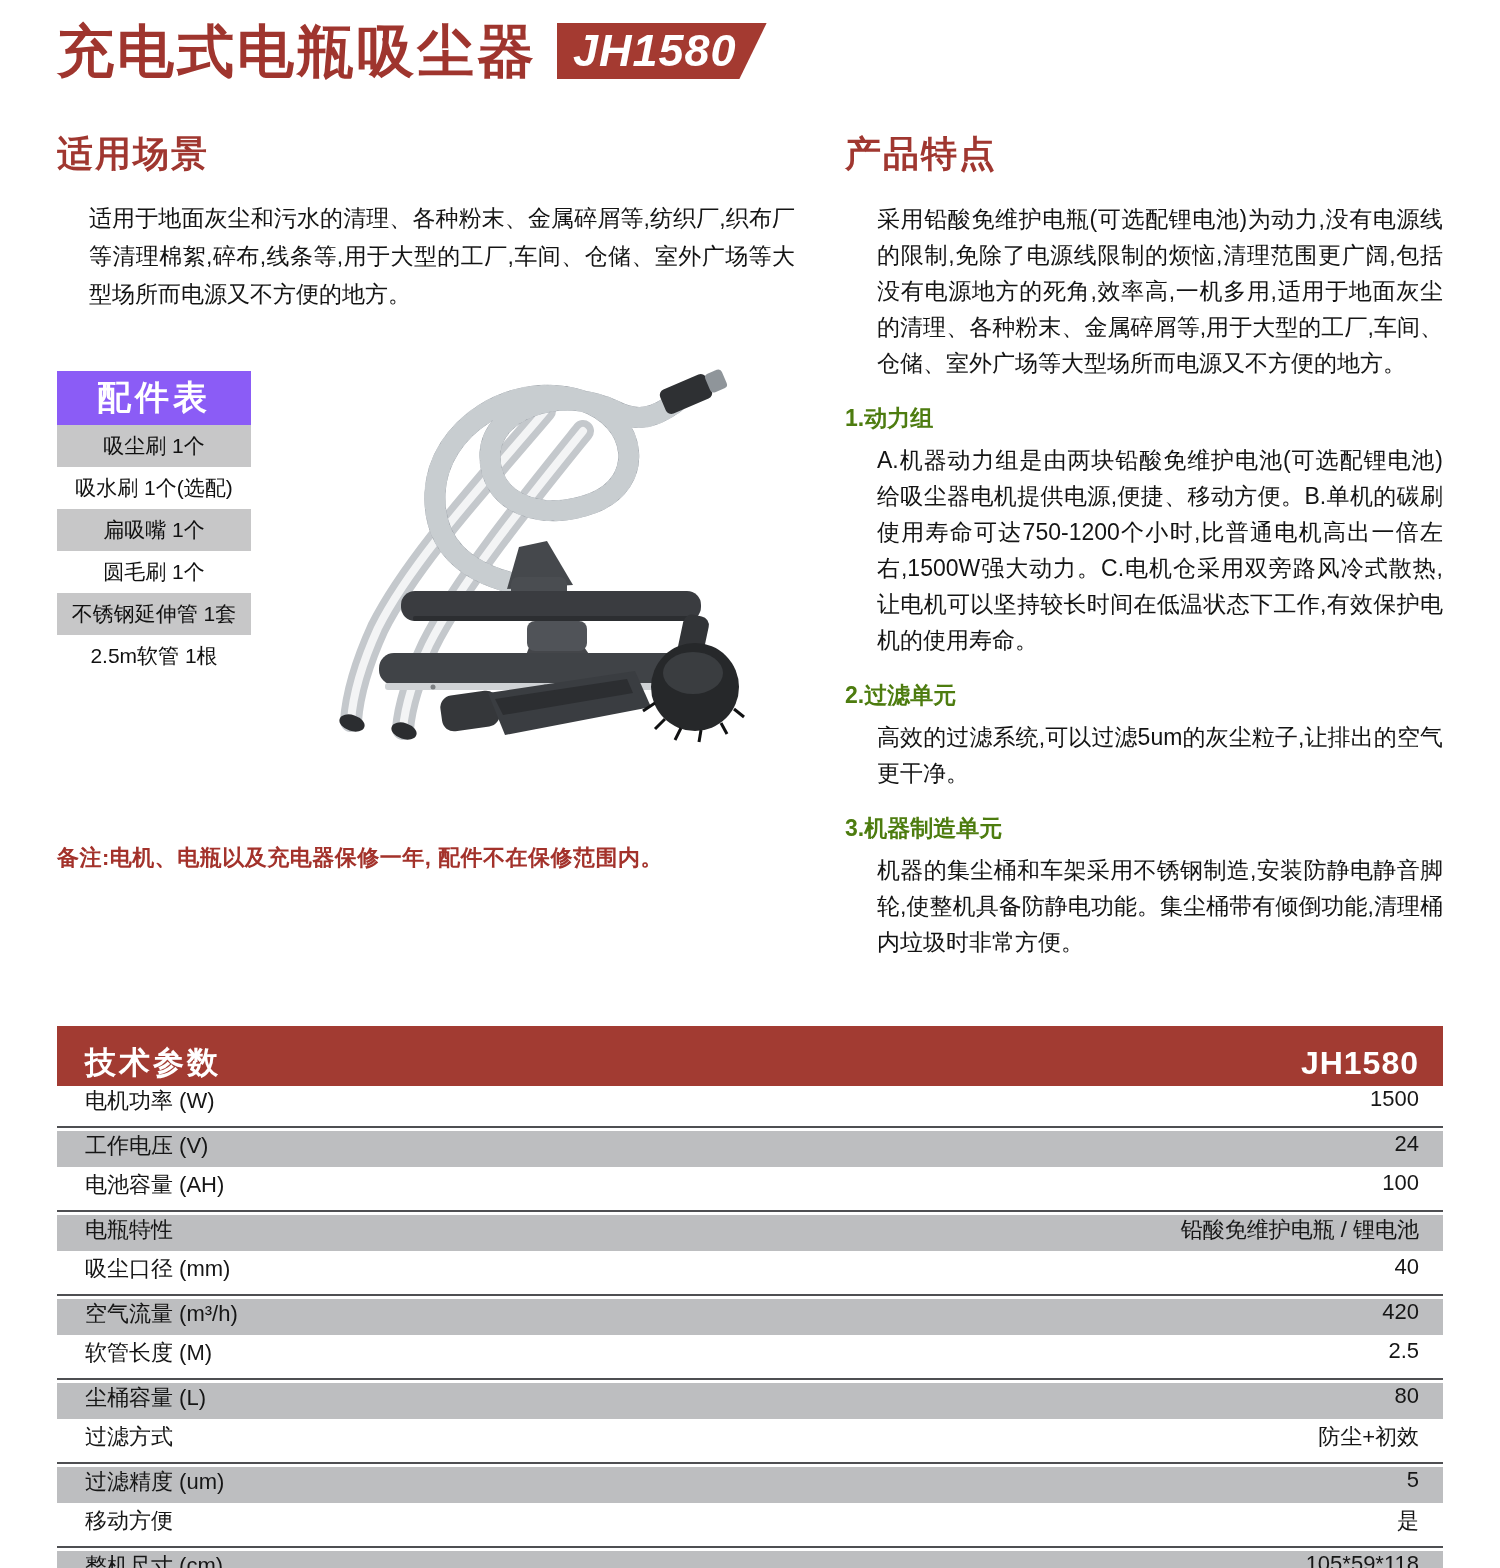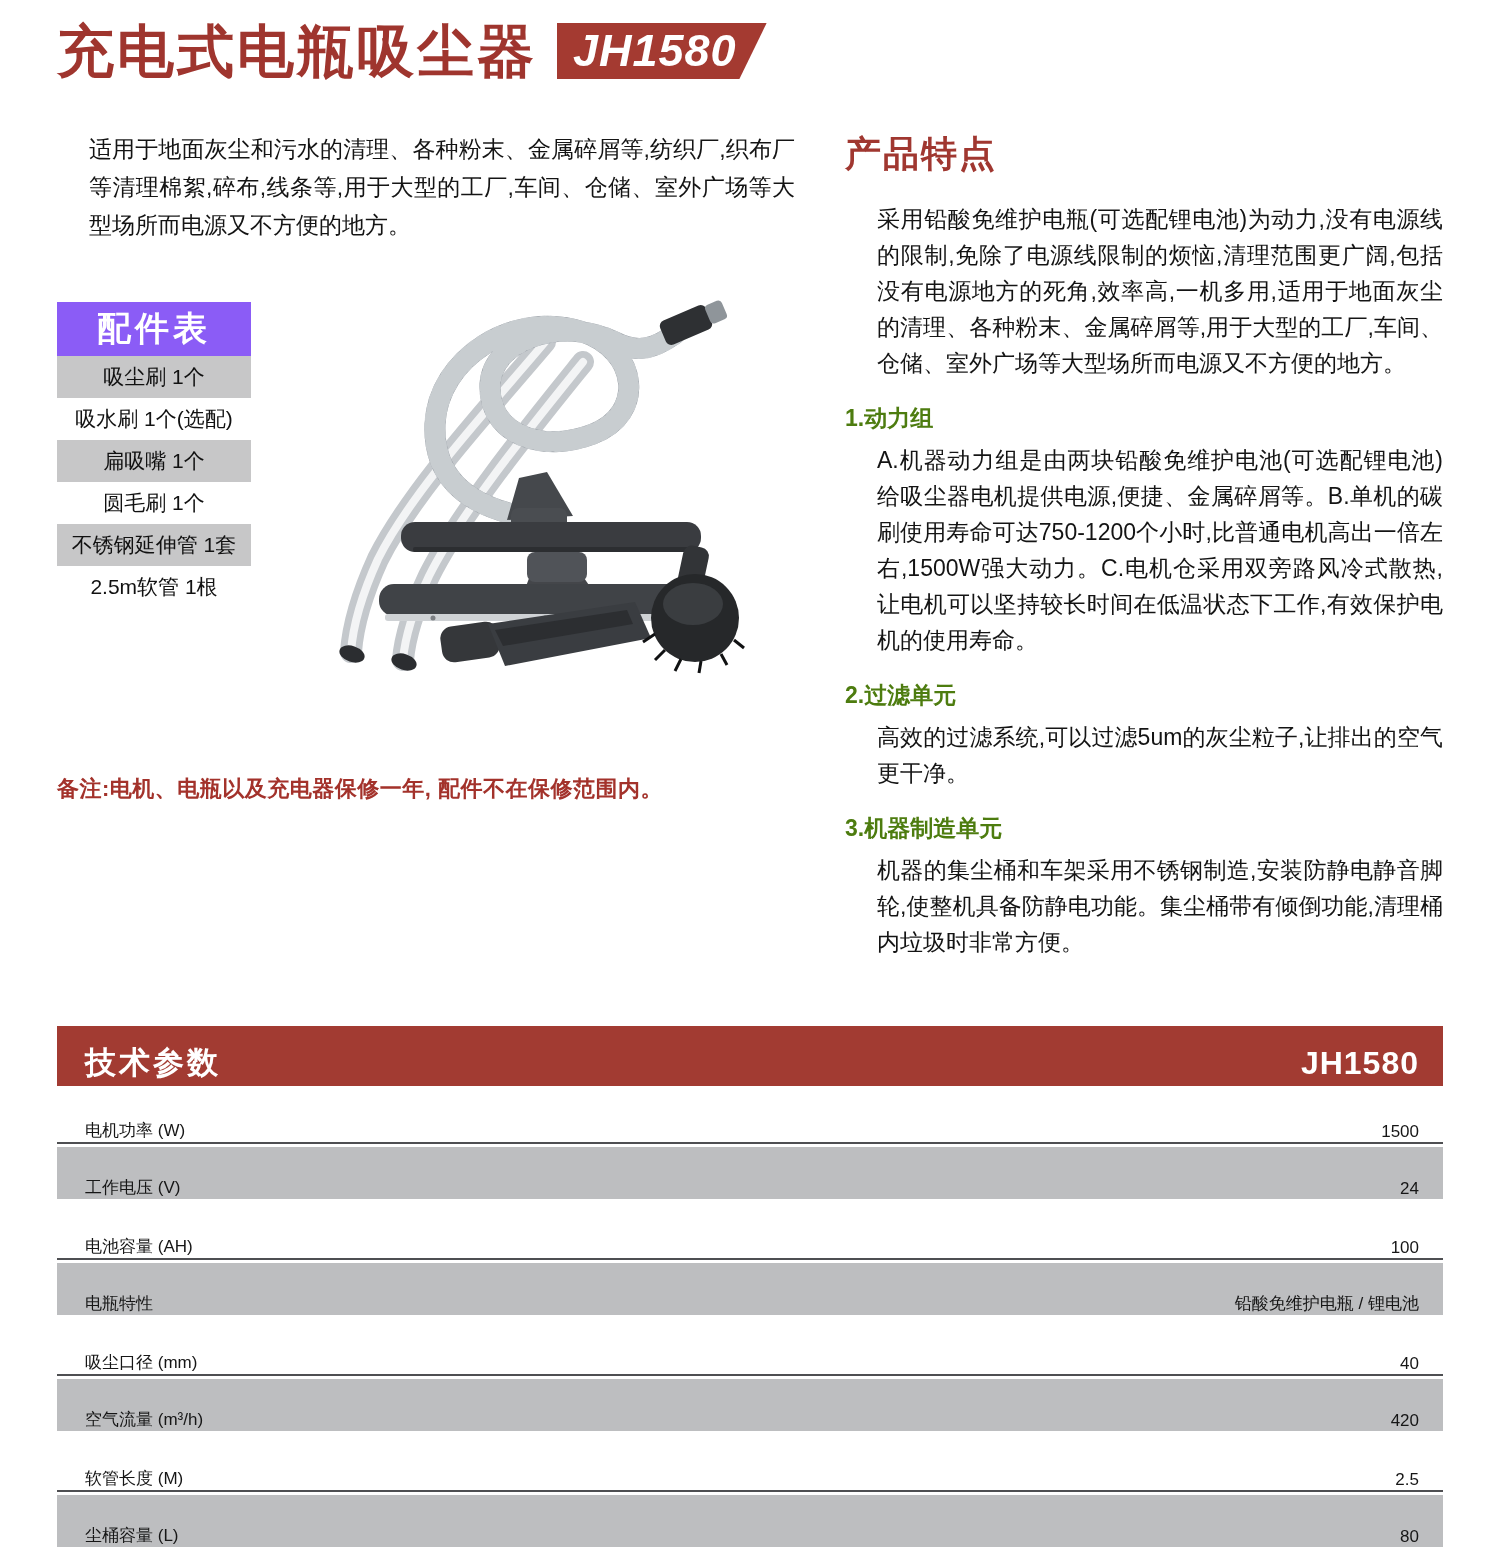--- a/index.html
+++ b/index.html
@@ -55,22 +55,22 @@
   
   .specs { margin-top:66px; }
   .specs-bar {
     height:60px; background:#a23b32; color:#fff;
     display:flex; align-items:center; justify-content:space-between;
     padding:14px 24px 0 28px;
   }
   .specs-bar .bar-title { font-size:31px; font-weight:800; letter-spacing:3px; }
   .specs-bar .bar-model { font-size:32px; font-weight:900; letter-spacing:1px; }
   .spec-row {
-    height:58px; display:flex; align-items:flex-end; justify-content:space-between;
-    padding:0 24px 0 28px; font-size:17px; color:#161616;
+    height:42px; display:flex; align-items:flex-start; justify-content:space-between;
+    padding:0 24px 0 28px; font-size:22px; color:#161616;
   }
   .spec-row:nth-child(odd) { border-bottom:2px solid #4e4f52; }
   .spec-row:nth-child(even) {
     background:#bdbec0; background-clip:padding-box;
     border-top:3px solid #fff; border-bottom:3px solid #fff;
   }
   .spec-label { text-align:left; }
   .spec-value { text-align:right; }
 </style>
 </head>
@@ -79,20 +79,21 @@
 <div class="page">
 
   <div class="title-row">
     <div class="page-title">充电式电瓶吸尘器</div>
     <div class="model-badge">JH1580</div>
   </div>
 
   <div class="columns">
 
     <div class="col-left">
+      <div class="sec-title">适用场景</div>
       <p class="body-text">适用于地面灰尘和污水的清理、各种粉末、金属碎屑等,纺织厂,织布厂等清理棉絮,碎布,线条等,用于大型的工厂,车间、仓储、室外广场等大型场所而电源又不方便的地方。</p>
 
       <div class="acc-photo-row">
         <div class="acc-list">
           <div class="acc-header">配件表</div>
           <div class="acc-item">吸尘刷 1个</div>
           <div class="acc-item">吸水刷 1个(选配)</div>
           <div class="acc-item">扁吸嘴 1个</div>
           <div class="acc-item">圆毛刷 1个</div>
           <div class="acc-item">不锈钢延伸管 1套</div>
@@ -166,21 +167,21 @@
       </div>
 
       <p class="note">备注:电机、电瓶以及充电器保修一年, 配件不在保修范围内。</p>
     </div>
 
     <div class="col-right">
       <div class="sec-title">产品特点</div>
       <p class="body-text">采用铅酸免维护电瓶(可选配锂电池)为动力,没有电源线的限制,免除了电源线限制的烦恼,清理范围更广阔,包括没有电源地方的死角,效率高,一机多用,适用于地面灰尘的清理、各种粉末、金属碎屑等,用于大型的工厂,车间、仓储、室外广场等大型场所而电源又不方便的地方。</p>
 
       <div class="sub-head">1.动力组</div>
-      <p class="body-text">A.机器动力组是由两块铅酸免维护电池(可选配锂电池)给吸尘器电机提供电源,便捷、金属碎屑等。B.单机的碳刷使用寿命可达750-1200个小时,比普通电机高出一倍左右,1500W强大动力。C.电机仓采用双旁路风冷式散热,让电机可以坚持较长时间在低温状态下工作,有效保护电机的使用寿命。</p>
+      <p class="body-text">A.机器动力组是由两块铅酸免维护电池(可选配锂电池)给吸尘器电机提供电源,便捷、移动方便。B.单机的碳刷使用寿命可达750-1200个小时,比普通电机高出一倍左右,1500W强大动力。C.电机仓采用双旁路风冷式散热,让电机可以坚持较长时间在低温状态下工作,有效保护电机的使用寿命。</p>
 
       <div class="sub-head">2.过滤单元</div>
       <p class="body-text">高效的过滤系统,可以过滤5um的灰尘粒子,让排出的空气更干净。</p>
 
       <div class="sub-head">3.机器制造单元</div>
       <p class="body-text">机器的集尘桶和车架采用不锈钢制造,安装防静电静音脚轮,使整机具备防静电功能。集尘桶带有倾倒功能,清理桶内垃圾时非常方便。</p>
     </div>
   </div>
 
   <div class="specs">

